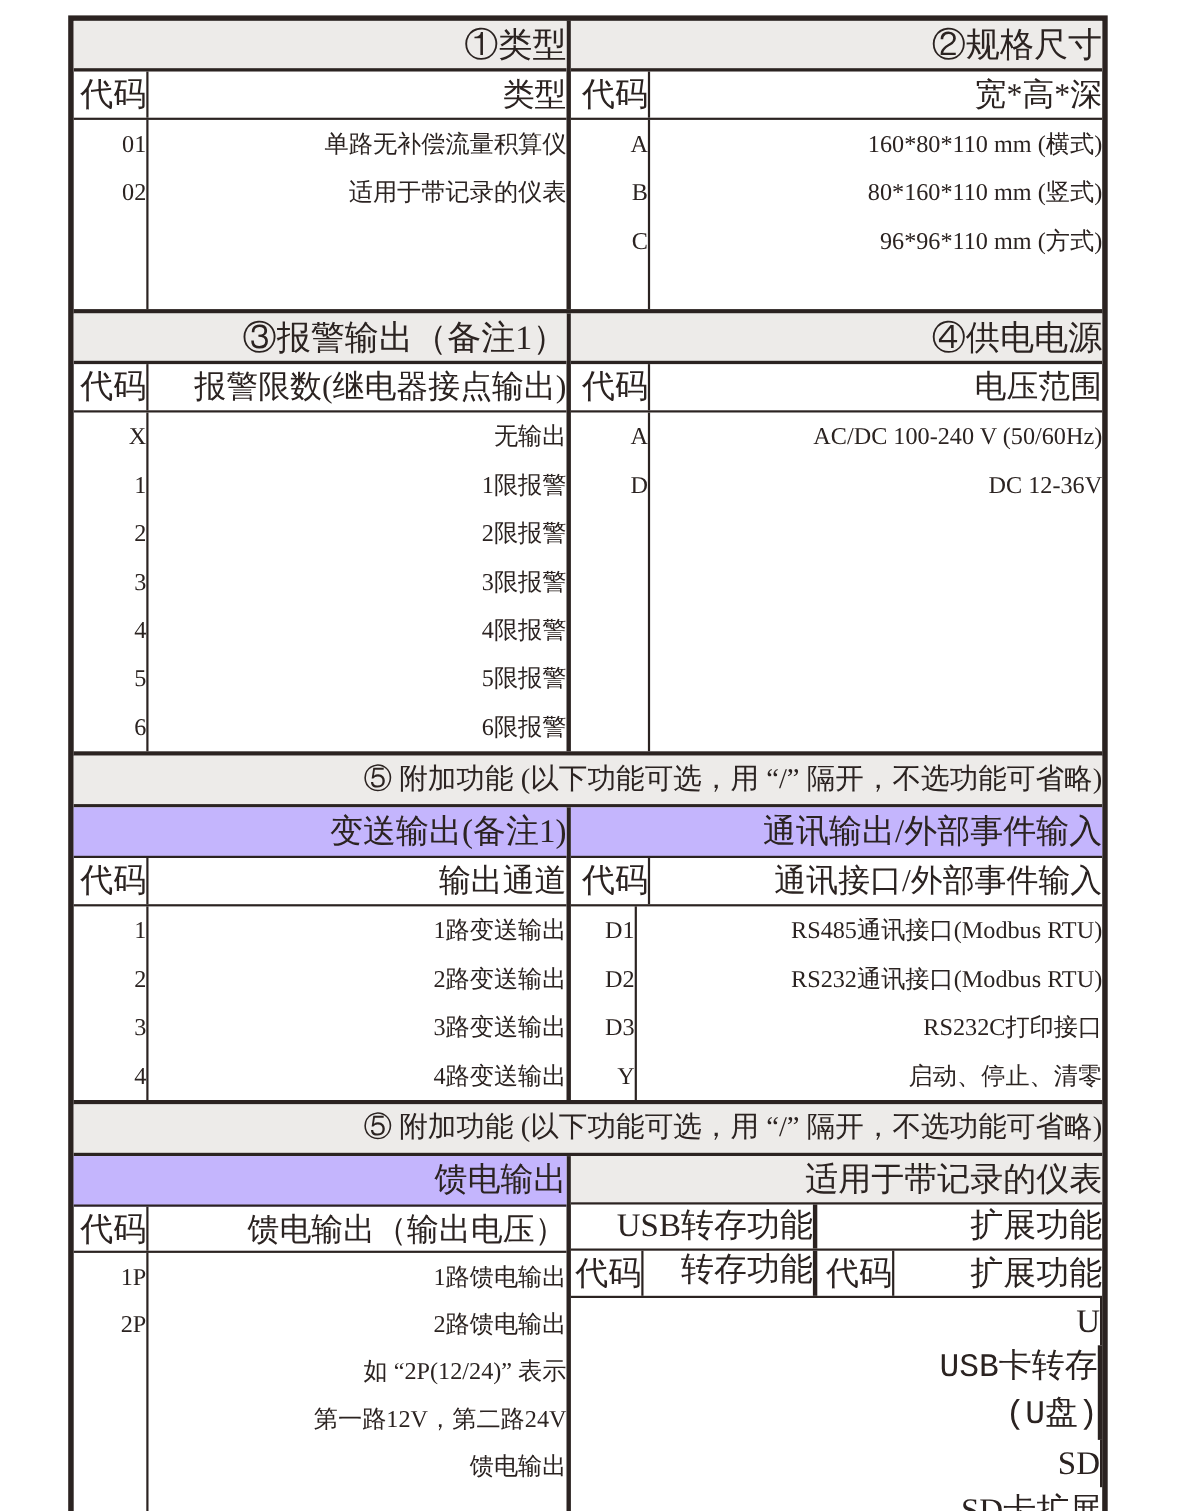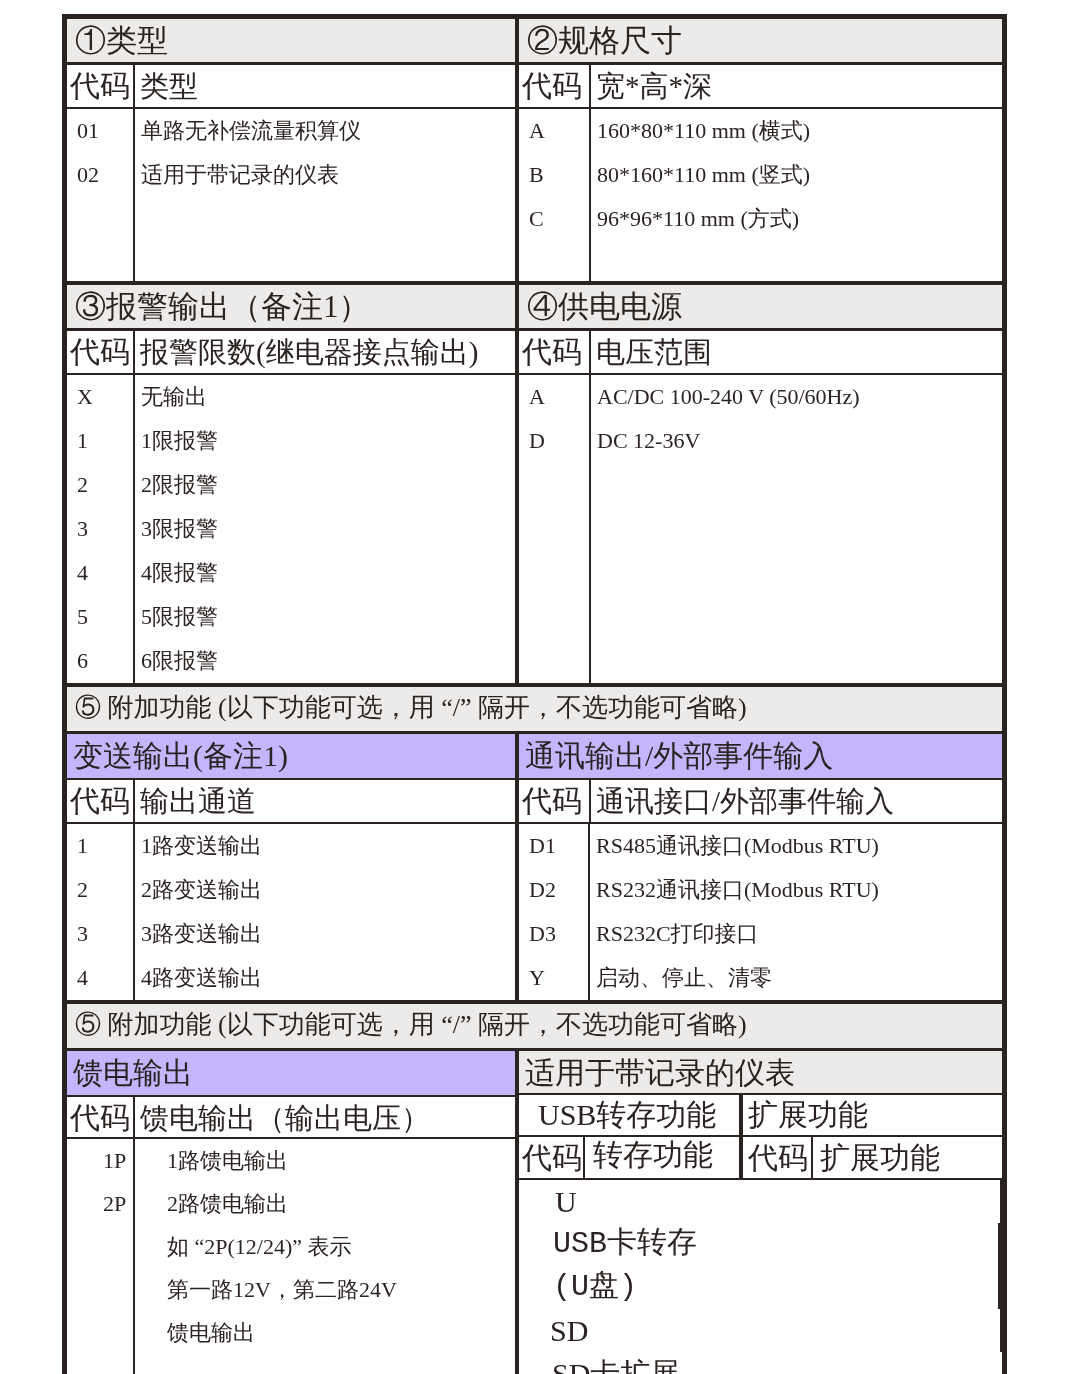--- a/index.html
+++ b/index.html
@@ -3,21 +3,21 @@
 <meta charset="utf-8">
 <style>
   :root{
     --bc:#2b2321;          
     --gray:#edebe9;        
     --txt:#2b2321;
   }
   *{box-sizing:border-box;margin:0;padding:0;}
   html,body{width:1080px;height:1374px;background:#ffffff;
     font-family:"Liberation Serif","DejaVu Serif",serif;color:var(--txt);}
-  .page{position:relative;width:1080px;height:1374px;background:#fff;overflow:hidden;}
+  .page{position:relative;width:1080px;height:1374px;background:#fff;overflow:hidden;text-align:right;}
 
   .tbl{position:absolute;left:62px;top:14px;width:945px;border:5px solid var(--bc);
        background:#fff;display:flex;flex-direction:column;}
 
   
   .pair{display:flex;border-bottom:4px solid var(--bc);}
   .half{display:flex;flex-direction:column;}
   .half.l{width:452px;border-right:4px solid var(--bc);}
   .half.r{flex:1;min-width:0;}
 
@@ -193,21 +193,21 @@
           </div>
         </div>
       </div>
       <div class="half r">
         <div class="ghd">通讯输出/外部事件输入</div>
         <div class="sub">
           <div class="c" style="width:72px">代码</div>
           <div class="v">通讯接口/外部事件输入</div>
         </div>
         <div class="bd">
-          <div class="c" style="width:71px">
+          <div class="c" style="width:60px">
             <div class="ln">D1</div>
             <div class="ln">D2</div>
             <div class="ln">D3</div>
             <div class="ln">Y</div>
           </div>
           <div class="v">
             <div class="ln">RS485通讯接口(Modbus RTU)</div>
             <div class="ln">RS232通讯接口(Modbus RTU)</div>
             <div class="ln">RS232C打印接口</div>
             <div class="ln">启动、停止、清零</div>

